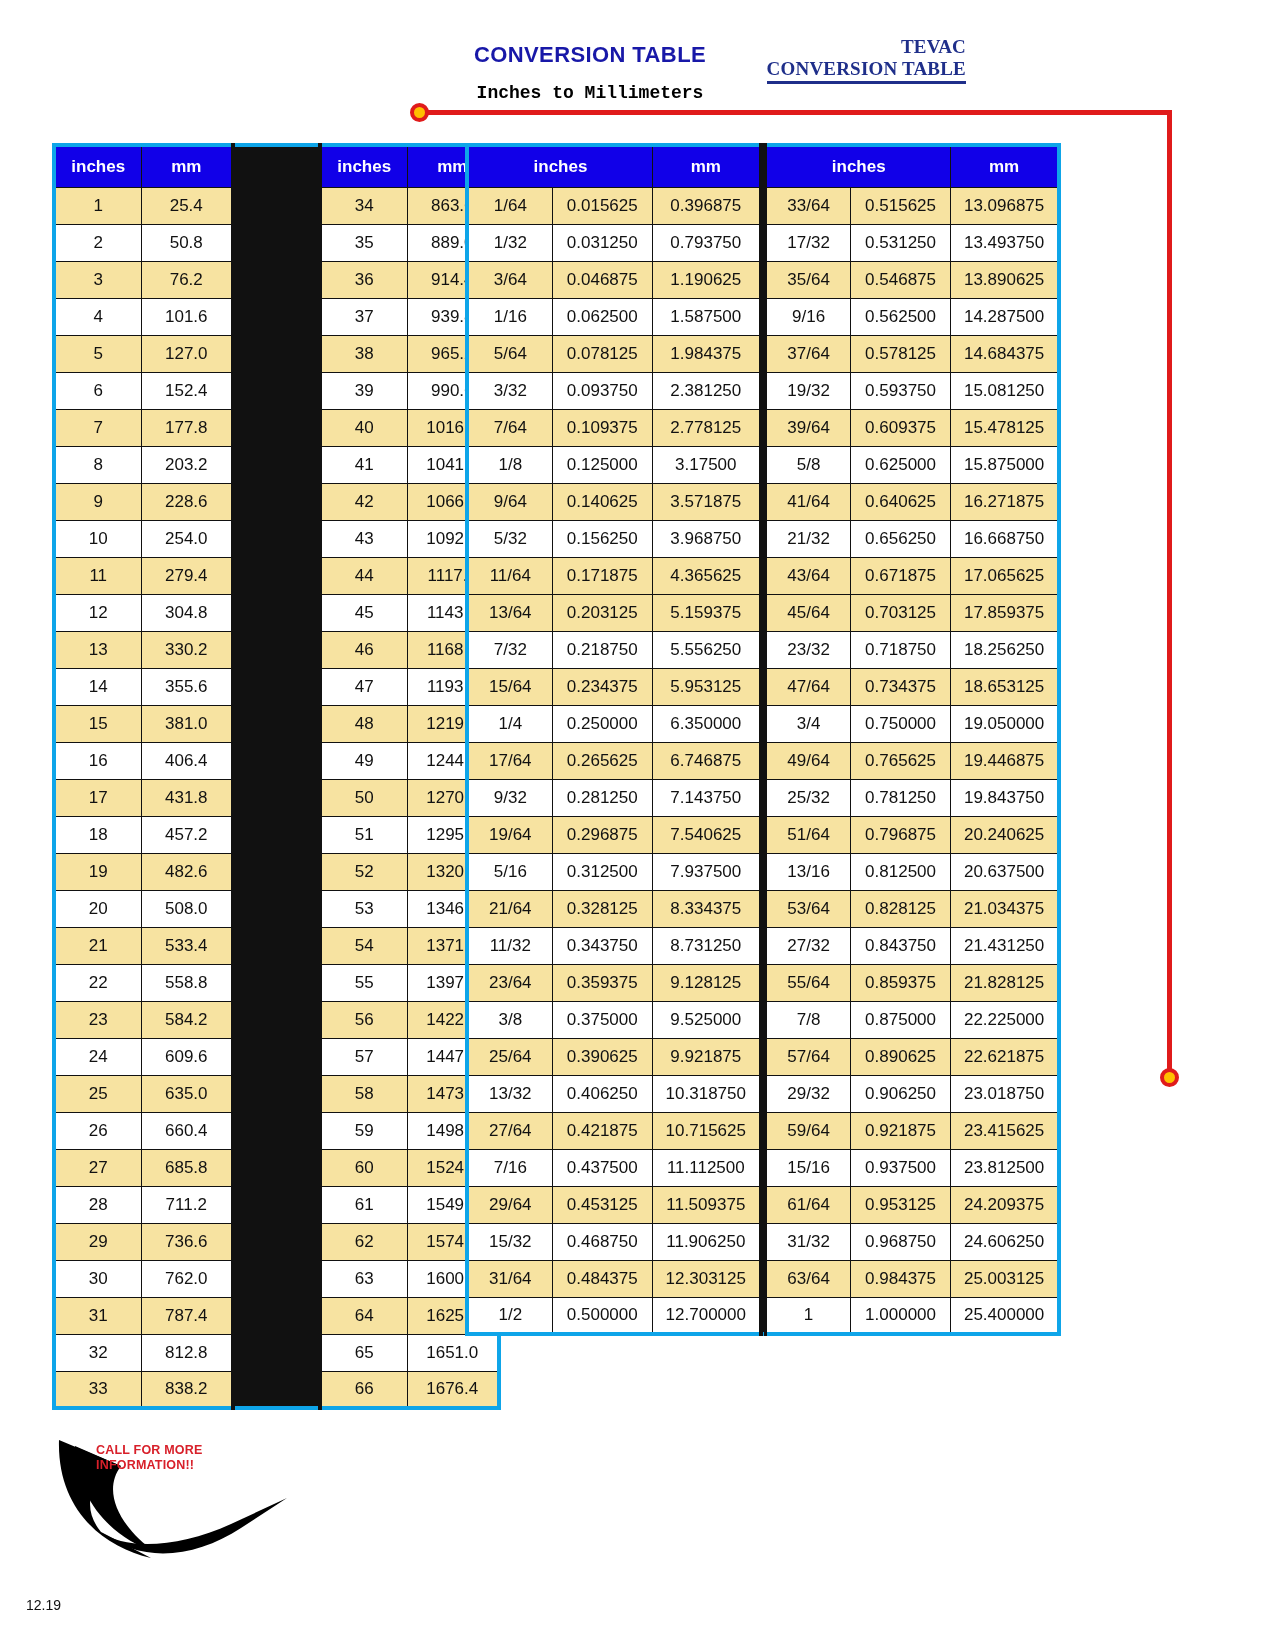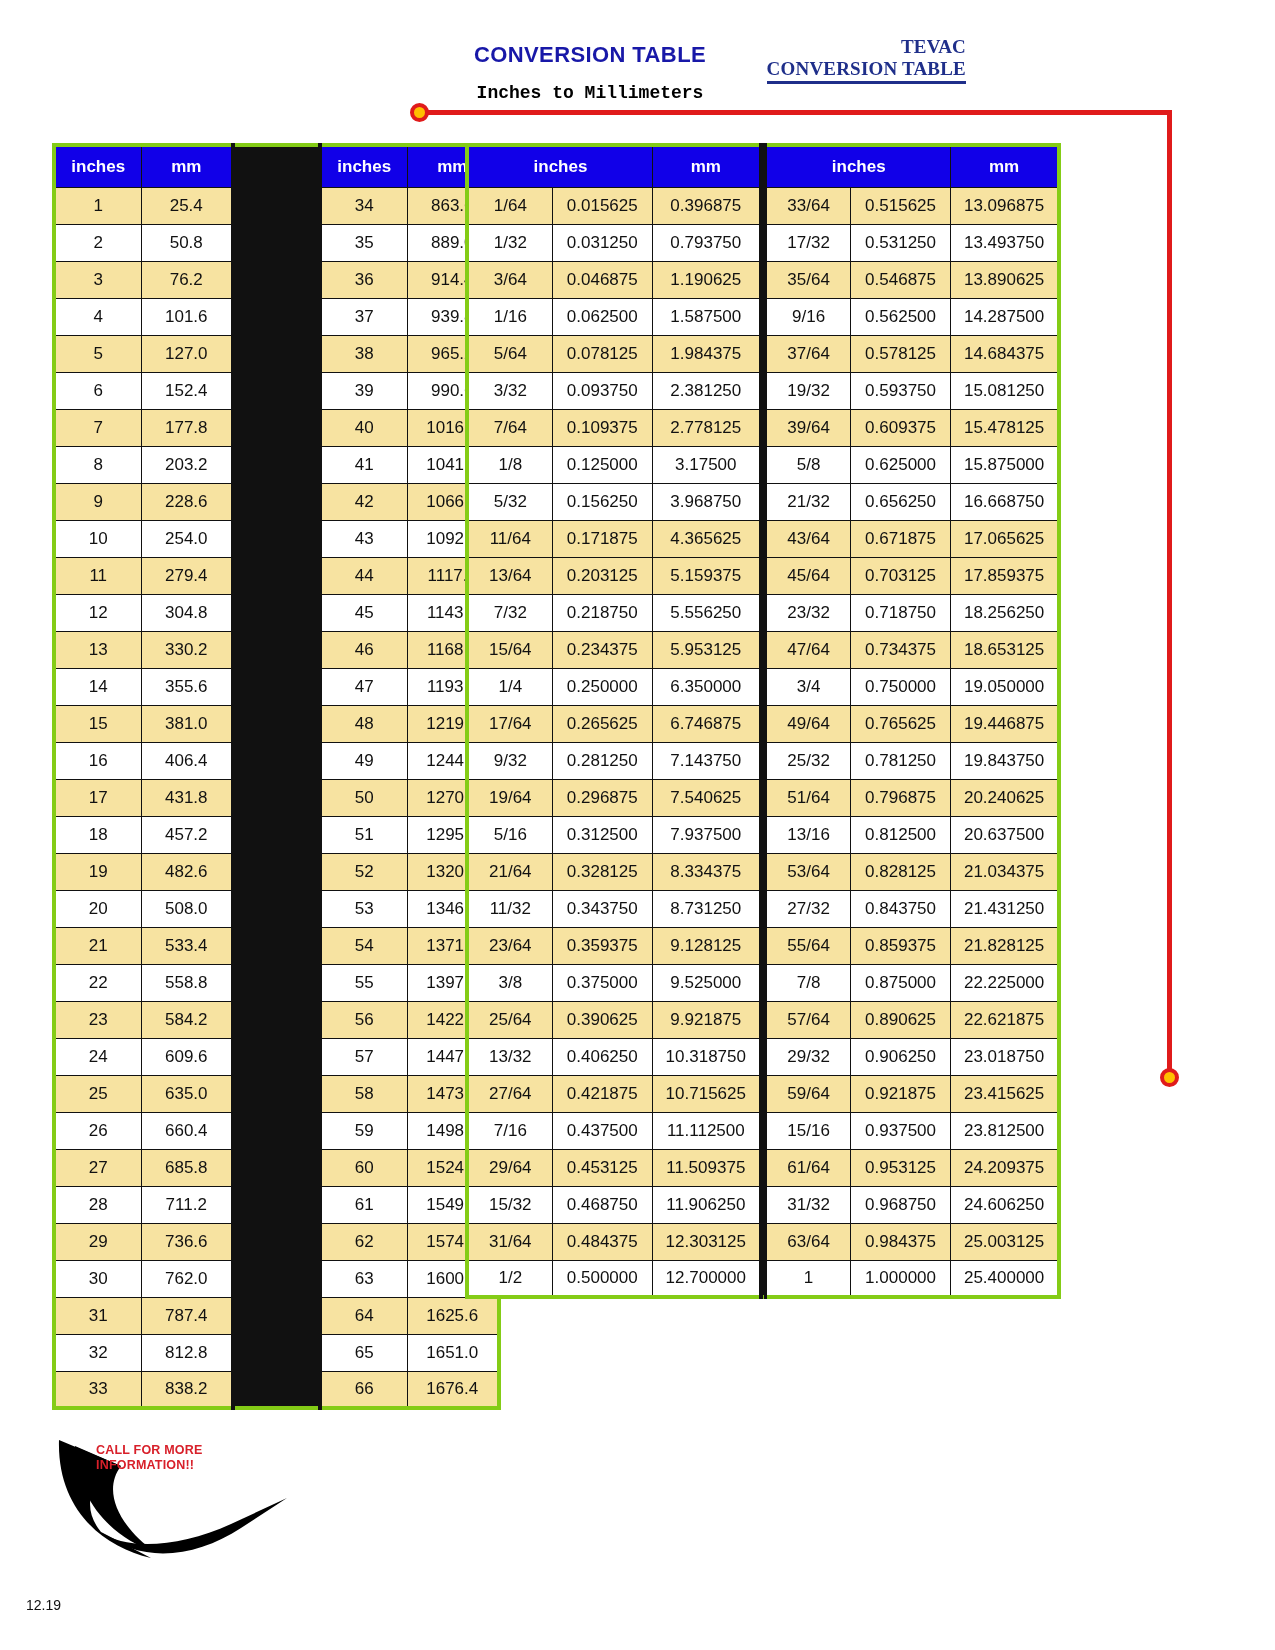--- a/index.html
+++ b/index.html
@@ -51,21 +51,21 @@
     position:absolute;width:19px;height:19px;border-radius:50%;
     background:#FFC000;border:4px solid #E01B1B;box-sizing:border-box;
   }
   #dot-start{left:410px;top:103px;}
   #dot-end{left:1160px;top:1068px;}
 
   
   table{border-collapse:collapse;}
   .tbl{
     position:absolute;
-    border:4px solid #84cc16;
+    border:4px solid #0ea5e9;
     background:#ffffff;
   }
   .tbl td,.tbl th{
     border:1.5px solid #111111;
     font-size:17px;
     color:#111111;
     text-align:center;
     font-weight:normal;
     padding:0;
     height:37px;
@@ -462,20 +462,29 @@
         <tr>
           <td class="plain c-frac key-frac">1/8</td>
           <td class="plain c-dec key-dec">0.125000</td>
           <td class="plain c-mmv">3.17500</td>
           <td class="gap"></td>
           <td class="plain c-frac key-frac">5/8</td>
           <td class="plain c-dec">0.625000</td>
           <td class="plain c-mmv">15.875000</td>
         </tr>
         <tr>
+          <td class="shade c-frac">9/64</td>
+          <td class="shade c-dec">0.140625</td>
+          <td class="shade c-mmv">3.571875</td>
+          <td class="gap"></td>
+          <td class="shade c-frac">41/64</td>
+          <td class="shade c-dec">0.640625</td>
+          <td class="shade c-mmv">16.271875</td>
+        </tr>
+        <tr>
           <td class="plain c-frac">5/32</td>
           <td class="plain c-dec">0.156250</td>
           <td class="plain c-mmv">3.968750</td>
           <td class="gap"></td>
           <td class="plain c-frac">21/32</td>
           <td class="plain c-dec">0.656250</td>
           <td class="plain c-mmv">16.668750</td>
         </tr>
         <tr>
           <td class="shade c-frac">11/64</td>

